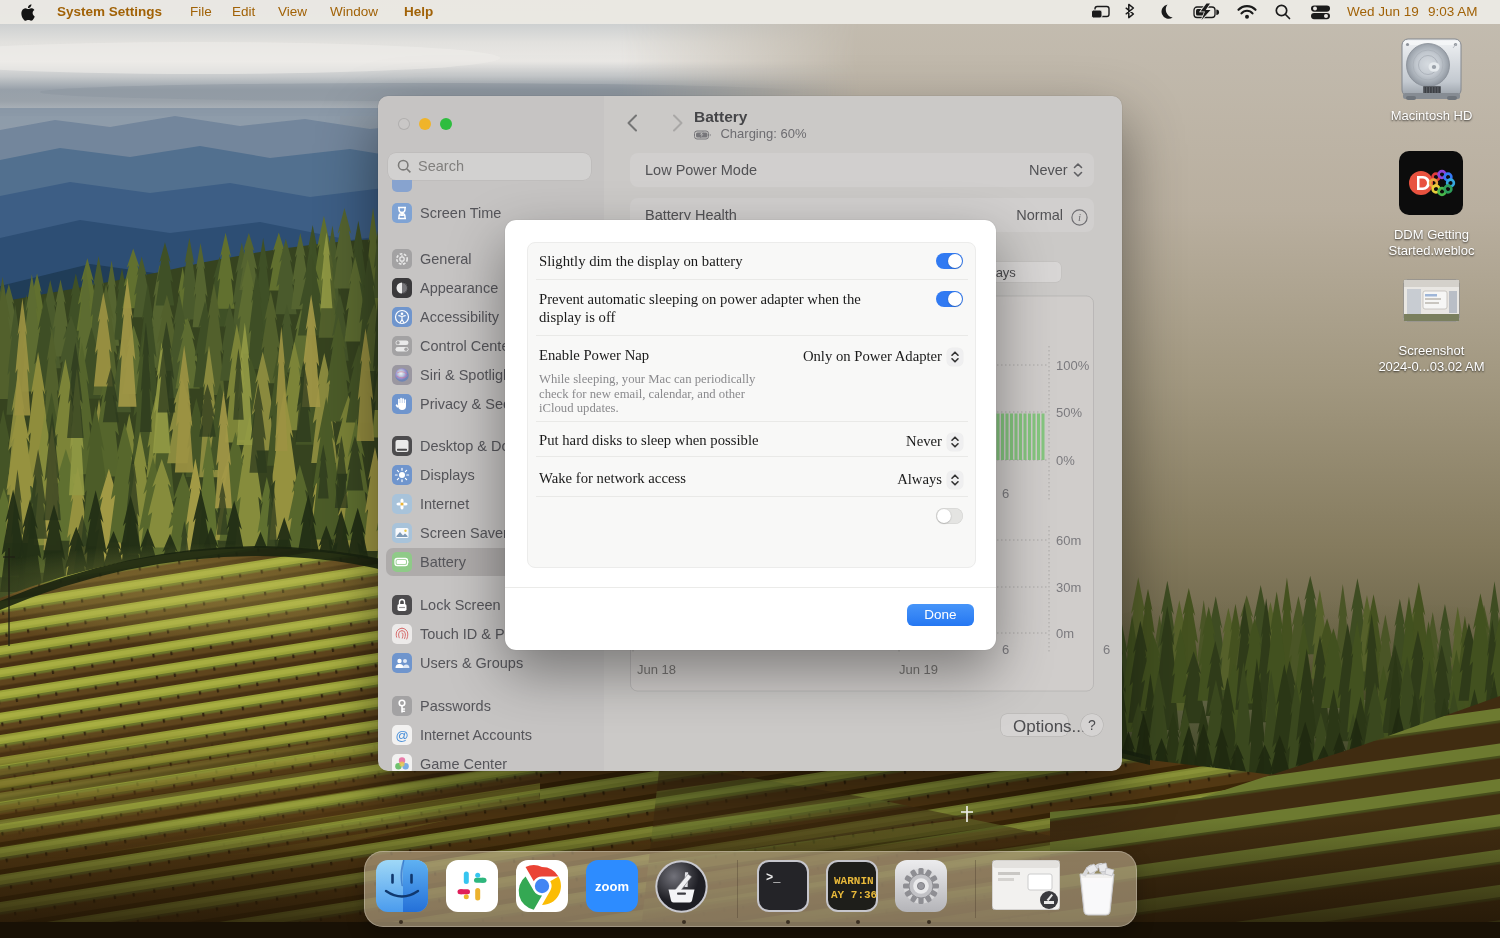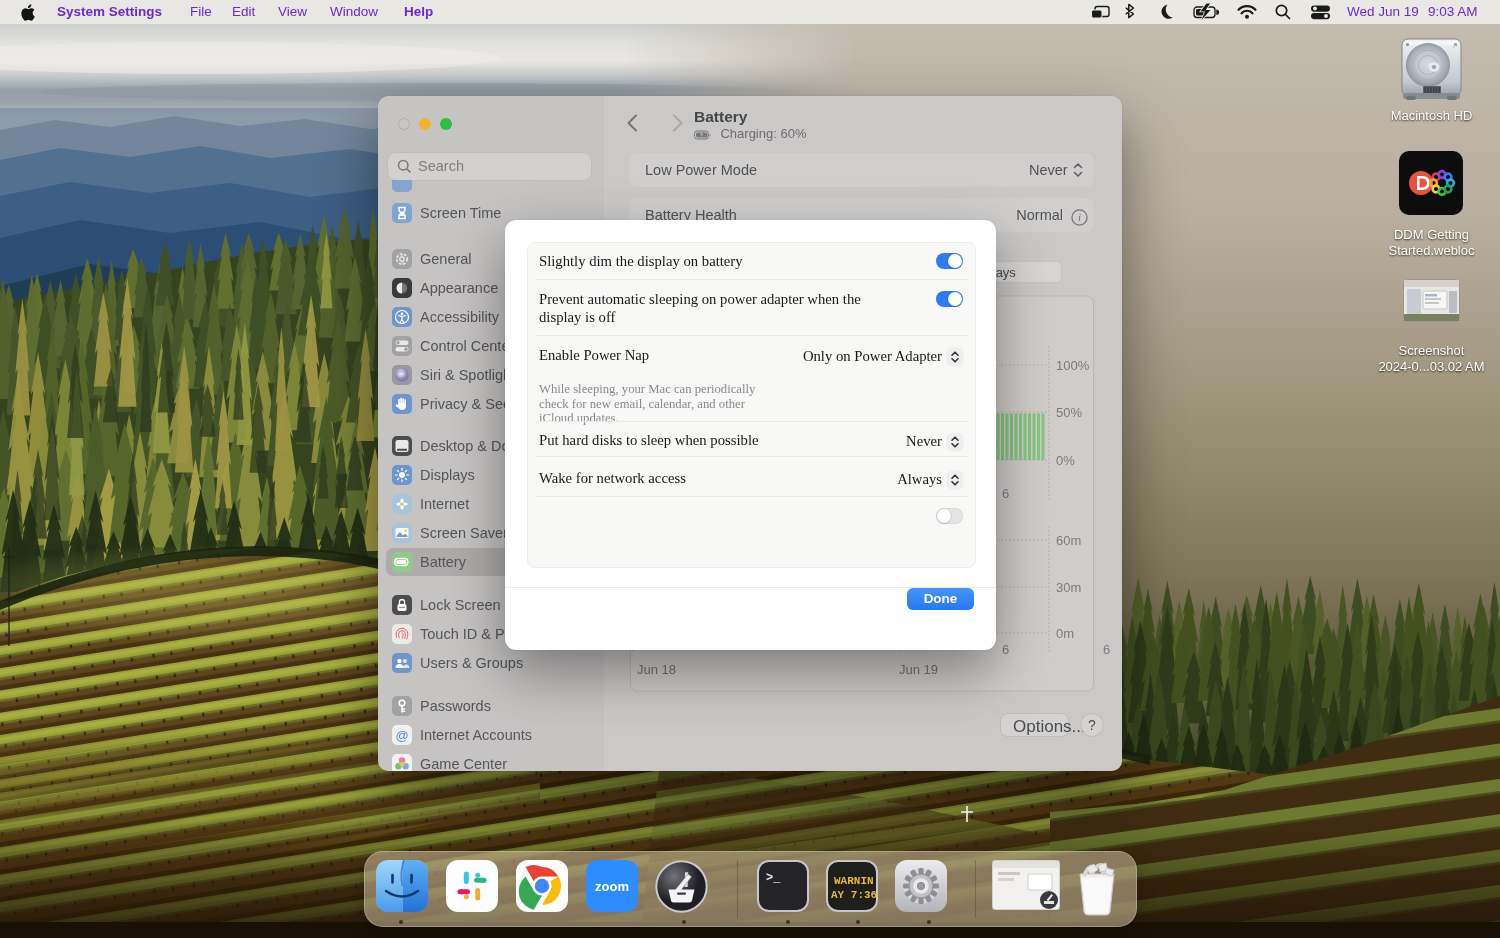--- a/index.html
+++ b/index.html
@@ -3,21 +3,21 @@
 <meta charset="utf-8">
 <style>
   html,body{margin:0;padding:0;}
   body{width:1500px;height:938px;overflow:hidden;position:relative;
        font-family:"Liberation Sans",sans-serif;-webkit-font-smoothing:antialiased;}
   .abs{position:absolute;}
   
   #wall{position:absolute;left:0;top:0;width:1500px;height:938px;}
   
   #menubar{position:absolute;left:0;top:0;width:1500px;height:24px;
-    background:rgba(235,233,228,0.96);color:#6d28d9;font-size:13.5px;}
+    background:rgba(235,233,228,0.96);color:#a16207;font-size:13.5px;}
   #menubar .item{position:absolute;top:0;height:24px;line-height:24px;}
   
   .dlabel{position:absolute;color:#fff;font-size:13px;text-align:center;
     text-shadow:0 1px 2px rgba(0,0,0,0.75);line-height:15.5px;}
   
   #win{position:absolute;left:378px;top:96px;width:744px;height:675px;border-radius:10px;
     box-shadow:0 25px 60px rgba(0,0,0,0.45), 0 0 1px rgba(0,0,0,0.4);overflow:hidden;}
   #sidebar{position:absolute;left:0;top:0;width:226px;height:675px;background:#c6c4c3;}
   #content{position:absolute;left:226px;top:0;width:518px;height:675px;background:#cbc9c7;}
   .srow{position:absolute;left:8px;width:210px;height:28px;display:flex;align-items:center;}
@@ -27,30 +27,30 @@
   
   .crow{position:absolute;background:#d1cfce;border-radius:8px;}
   .ctext{font-size:14.5px;color:#525255;}
   
   #dialog{position:absolute;left:505px;top:220px;width:491px;height:430px;background:#fff;
     border-radius:11px;box-shadow:0 22px 55px rgba(0,0,0,0.4), 0 0 1px rgba(0,0,0,0.25);}
   #gbox{position:absolute;left:22px;top:22px;width:447px;height:324px;background:#f8f8f7;
     border:1px solid #ececeb;border-radius:8px;}
   .drow{position:absolute;left:34px;width:424px;font-family:Liberation Serif, serif;}
   .dtitle{font-size:14.7px;color:#191919;}
-  .ddesc{font-size:12.7px;color:#8a8a8d;line-height:14.6px;margin-top:18px;}
+  .ddesc{font-size:12.7px;color:#8a8a8d;line-height:14.6px;margin-top:8px;}
   .dsep{position:absolute;left:31px;width:432px;height:1px;background:#e9e9e7;}
   .toggle{position:absolute;width:27px;height:16px;border-radius:8px;background:#317af2;}
   .toggle .knob{position:absolute;top:1px;width:14px;height:14px;border-radius:7px;background:#fff;
      box-shadow:0 0.5px 1.5px rgba(0,0,0,0.3);}
   .stepper{display:inline-block;vertical-align:middle;width:16px;height:18px;background:#efeff0;
      border-radius:5px;margin-left:5px;position:relative;box-shadow:0 0 0 0.5px rgba(0,0,0,0.04);}
   .pvalue{font-size:14.7px;color:#191919;}
-  #done{position:absolute;right:22px;top:368px;width:67px;height:22px;border-radius:6px;
-    background:linear-gradient(#4795f9,#2577f2);color:#fff;font-size:13.5px;font-weight:bold;
+  #done{position:absolute;right:22px;top:384px;width:67px;height:22px;border-radius:6px;
+    background:linear-gradient(#4795f9,#2577f2);color:#fff;font-size:13.5px;font-weight:normal;
     text-align:center;line-height:22px;}
   
   #dock{position:absolute;left:364px;top:851px;width:773px;height:76px;border-radius:19px;
     background:rgba(192,174,142,0.62);box-shadow:inset 0 0 0 1px rgba(255,255,255,0.25), 0 8px 18px rgba(0,0,0,0.25);}
   .dkic{position:absolute;top:9px;width:52px;height:52px;}
   .ddot{position:absolute;top:67px;width:4px;height:4px;border-radius:2px;background:rgba(40,30,20,0.8);}
 </style>
 </head>
 <body>
 <svg id="wall" viewBox="0 0 1500 938" preserveAspectRatio="none">

